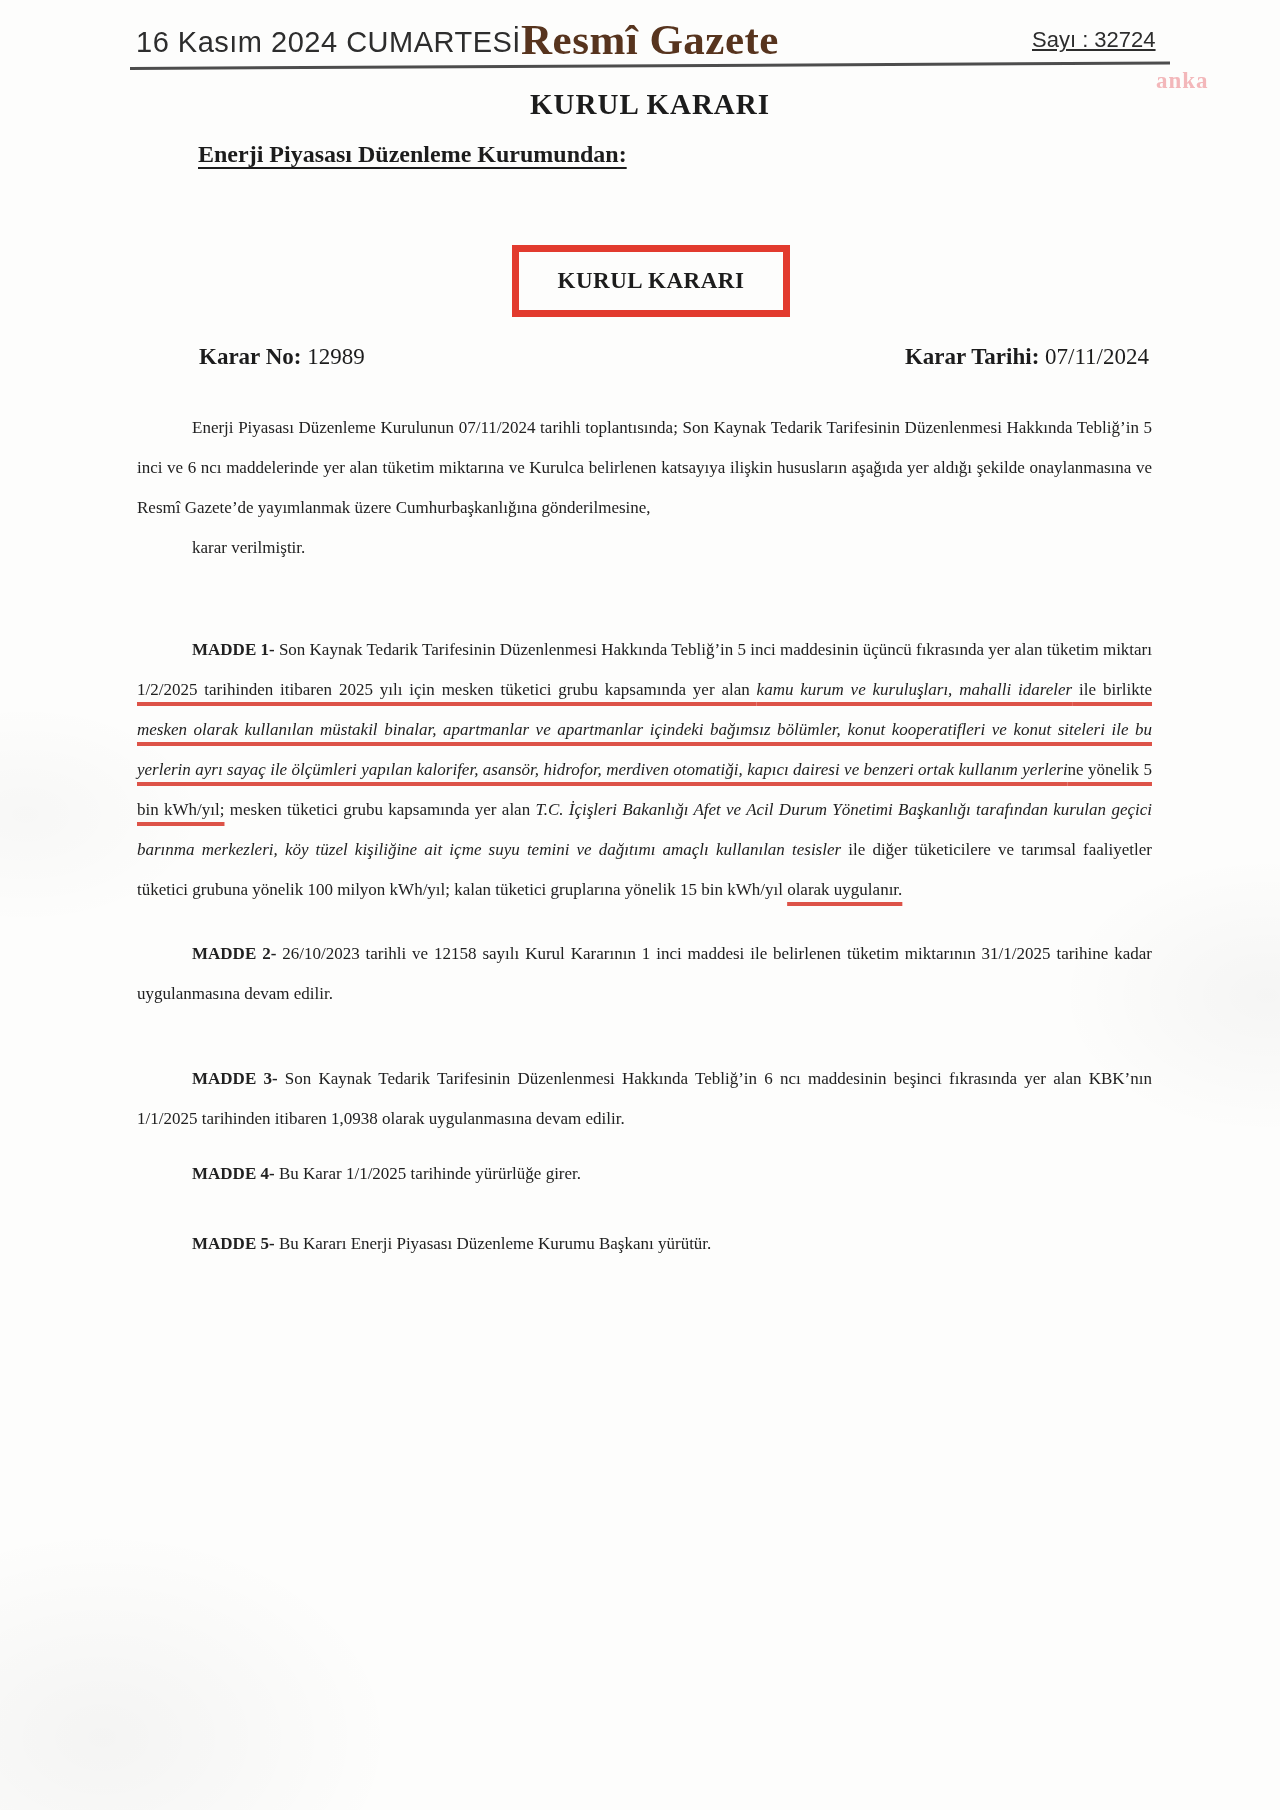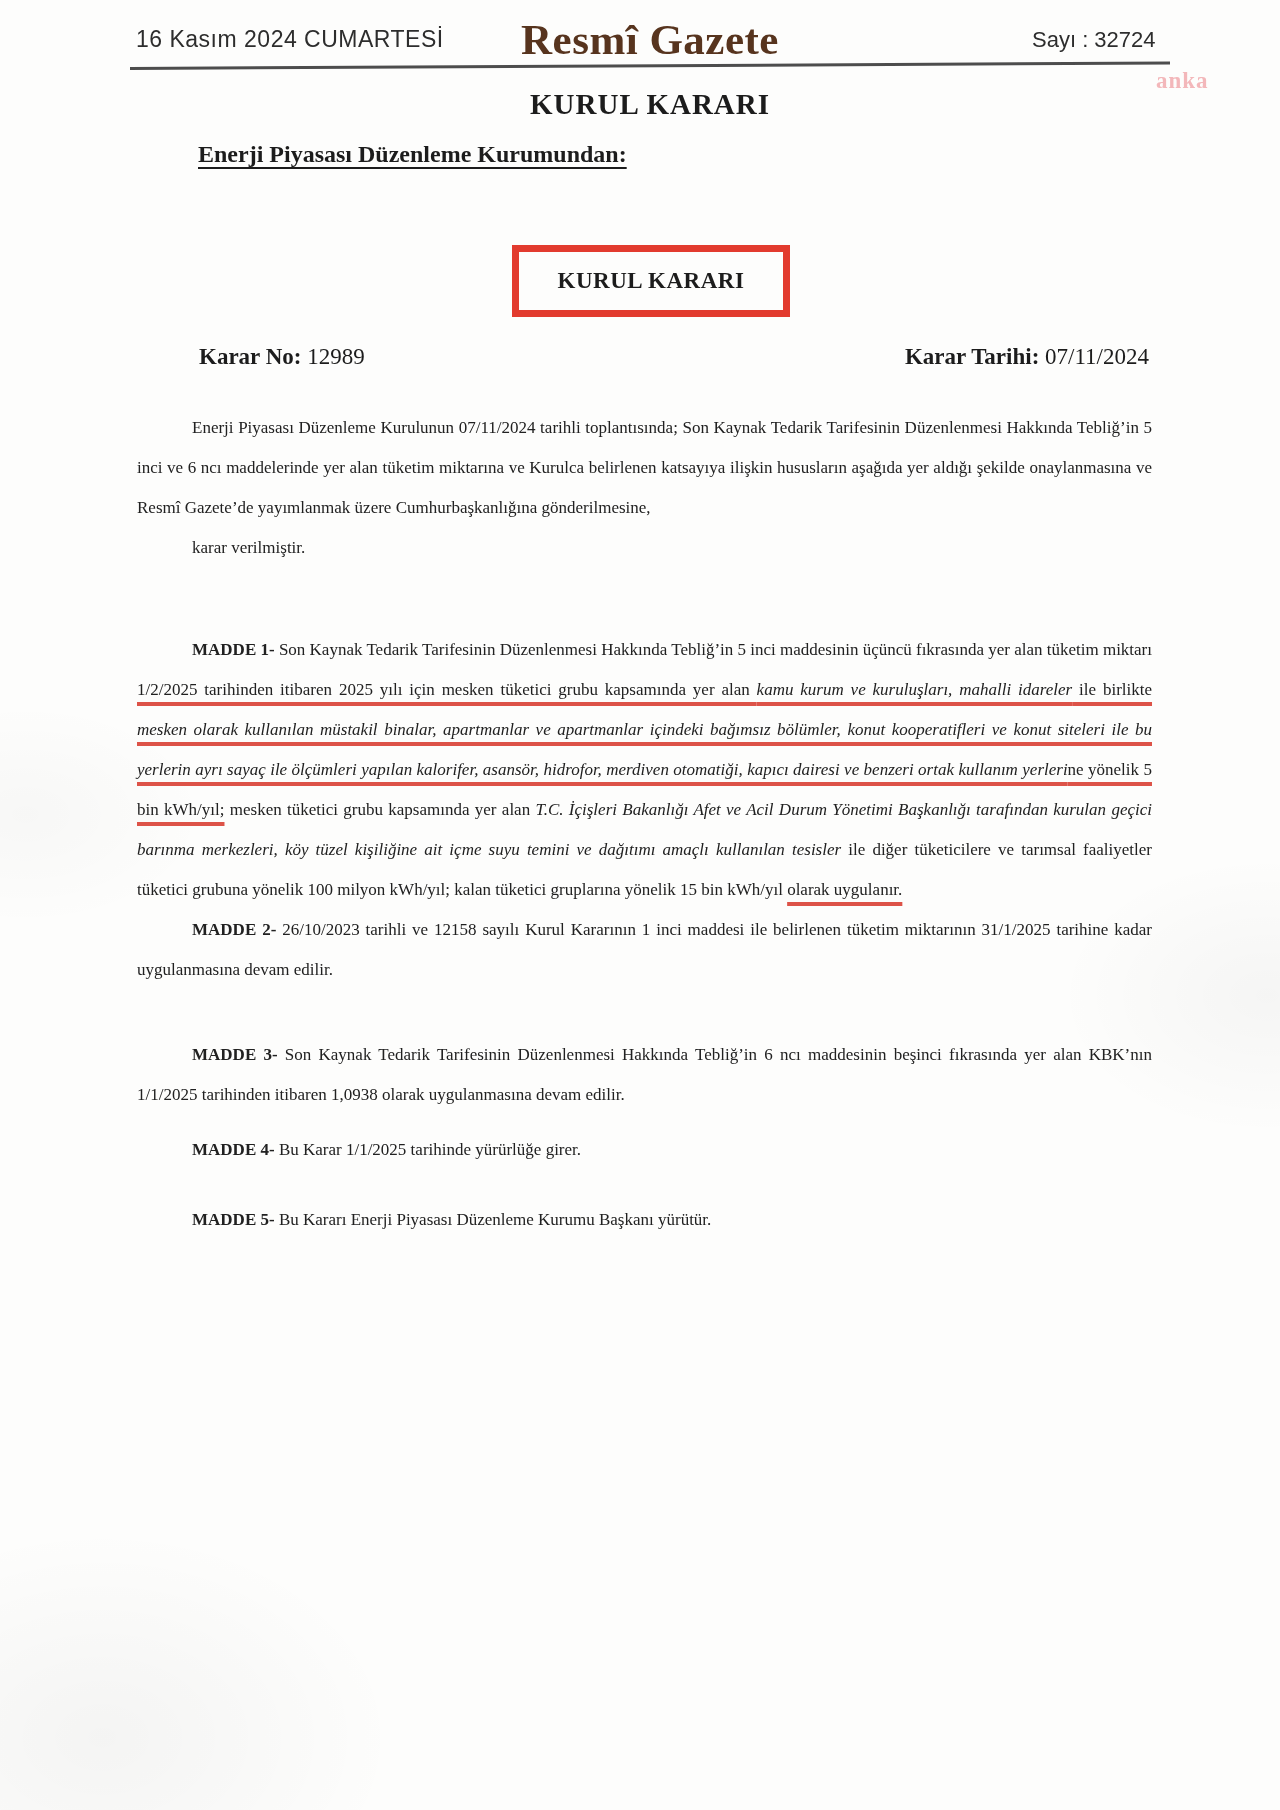--- a/index.html
+++ b/index.html
@@ -24,21 +24,21 @@
       radial-gradient(260px 160px at 2% 45%, rgba(0,0,0,0.025), rgba(0,0,0,0) 70%),
       #fdfdfc;
   }
 
   
   .header-date {
     position: absolute;
     left: 136px;
     top: 26px;
     font-family: "Liberation Sans", sans-serif;
-    font-size: 23px;
+    font-size: 29px;
     letter-spacing: 0.5px;
     color: #2d2d2d;
   }
   .masthead {
     position: absolute;
     left: 130px;
     width: 1040px;
     top: 15px;
     text-align: center;
     font-family: "Liberation Serif", serif;
@@ -47,20 +47,21 @@
     letter-spacing: 0.5px;
     color: #57341e;
   }
   .header-issue {
     position: absolute;
     left: 1032px;
     top: 27px;
     font-family: "Liberation Sans", sans-serif;
     font-size: 22px;
     color: #2d2d2d;
+    text-decoration: underline;
   }
   .header-rule {
     position: absolute;
     left: 130px;
     top: 67px;
     width: 1040px;
     height: 3px;
     background: #4d4d4d;
     transform: rotate(-0.3deg);
     transform-origin: left center;
@@ -144,21 +145,21 @@
     line-height: 40px;
     text-align: justify;
     color: #212121;
   }
   p.para {
     margin: 0;
     text-indent: 55px;
   }
   p.resolution   { }
   p.article-1    { margin-top: 62px; }
-  p.article-2    { margin-top: 0; }
+  p.article-2    { margin-top: 24px; }
   p.article-3    { margin-top: 45px; }
   p.article-4    { margin-top: 15px; }
   p.article-5    { margin-top: 30px; }
 
   
   .b { font-weight: bold; }
   .i { font-style: italic; }
   .u {
     text-decoration: underline;
     text-decoration-color: #dd5348;

